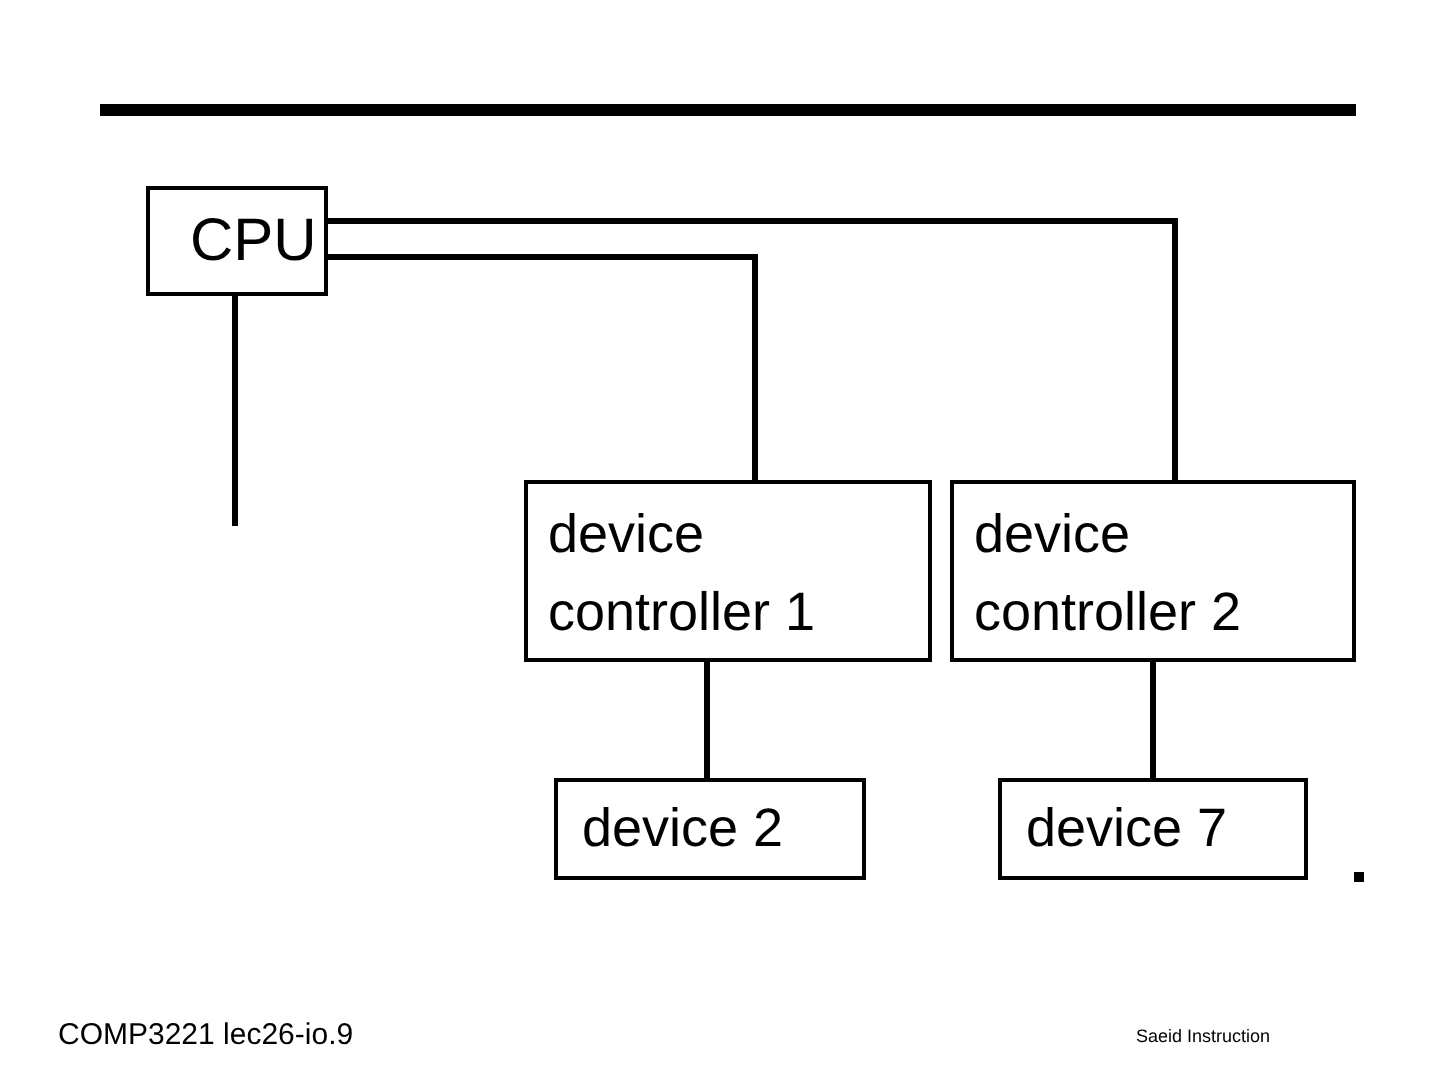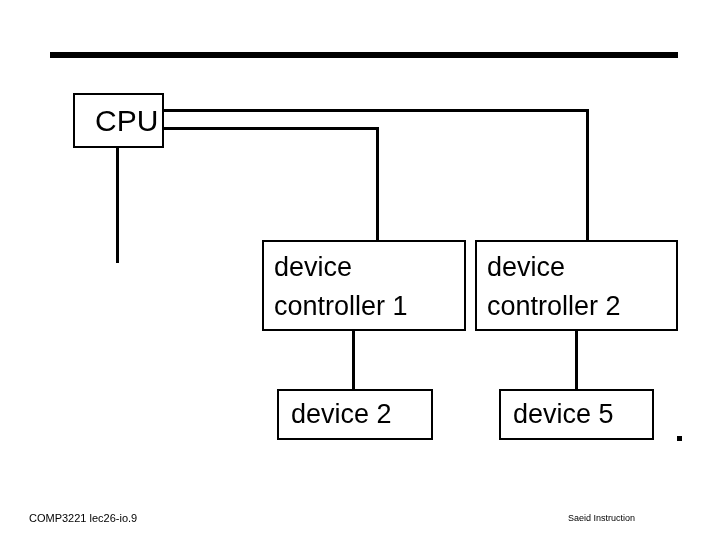--- a/index.html
+++ b/index.html
@@ -139,21 +139,21 @@
     left: 677px; top: 436px;
     width: 5px; height: 5px;
     background: #000000;
   }
 
   
   .footer-left {
     position: absolute;
     left: 29px;
     top: 512px;
-    font-size: 11px;
+    font-size: 15px;
     line-height: 12px;
     color: #000000;
     white-space: nowrap;
   }
   .footer-right {
     position: absolute;
     left: 568px;
     top: 512px;
     font-size: 9px;
     line-height: 12px;
@@ -180,20 +180,20 @@
 
 
   <div class="dbox box-dc1">device
 controller 1</div>
 
   <div class="dbox box-dc2">device
 controller 2</div>
 
   <div class="dbox box-dev1">device 2</div>
 
-  <div class="dbox box-dev2">device 5</div>
+  <div class="dbox box-dev2">device 7</div>
 
   <div class="dot"></div>
 
   <div class="footer-left">COMP3221 lec26-io.9</div>
   <div class="footer-right">Saeid Instruction</div>
 
 </div>
 
 </body></html>

